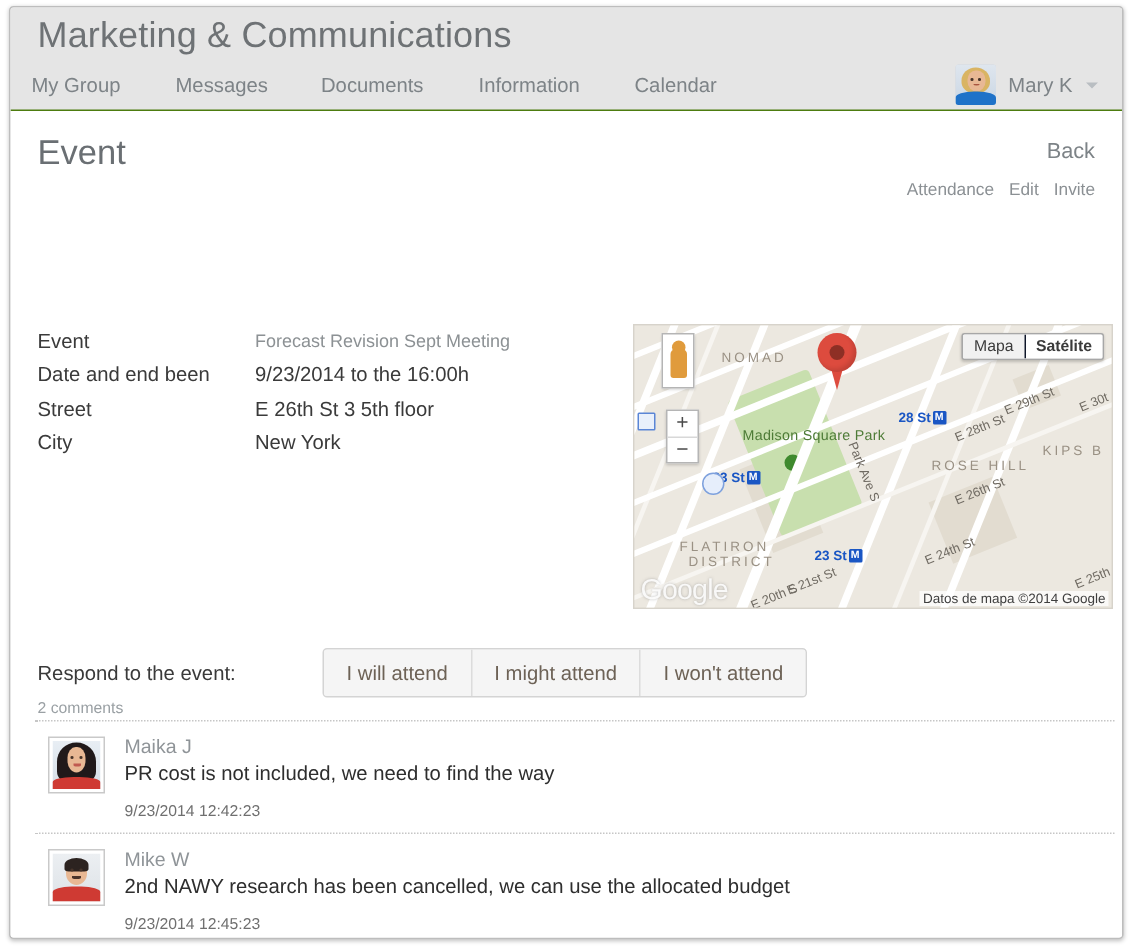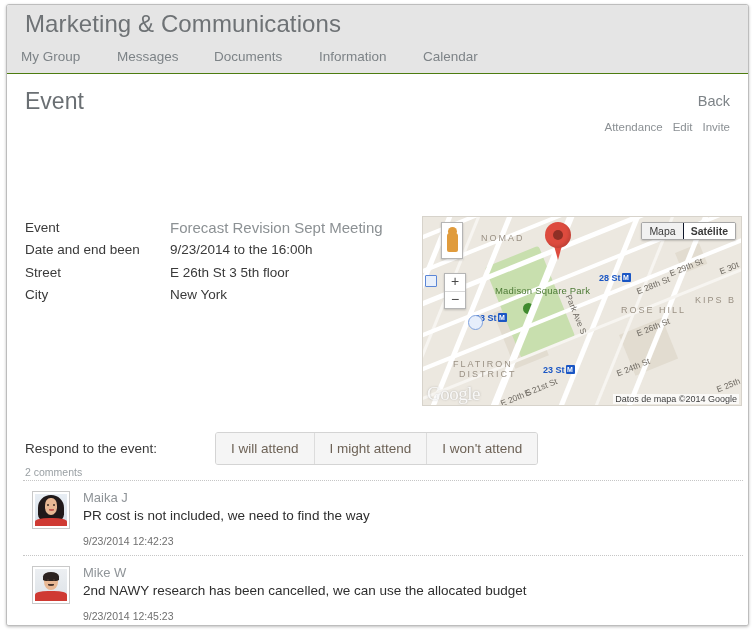--- a/index.html
+++ b/index.html
@@ -165,21 +165,21 @@
   }
   .detail-label {
     width: 145px;
     font-size: 13.5px;
     color: #3a3a3a;
   }
   .detail-value {
     font-size: 13.5px;
     color: #3a3a3a;
   }
-  .detail-value.muted { color: #8c9194; font-size: 15px; }
+  .detail-value.muted { color: #8c9194; font-size: 12px; }
 
   
   .map {
     position: absolute;
     left: 415px; top: 142px;
     width: 320px; height: 190px;
     overflow: hidden;
     background: #e9e5dc;
     border: 1px solid #d7d3cb;
   }
@@ -330,21 +330,21 @@
     width: 15px; height: 15px;
     border-radius: 50%;
     background: #e6eefb;
     border: 1px solid #7ea1dd;
   }
   .google-wm {
     position: absolute;
     left: 4px; bottom: 0px;
     font-size: 19px;
     color: rgba(255,255,255,0.88);
-    font-family: Liberation Serif, serif;
+    font-family: Liberation Sans, sans-serif;
     letter-spacing: -0.5px;
     text-shadow: 0 0 2px rgba(120,120,120,.5);
   }
   .map-attr {
     position: absolute;
     right: 2px; bottom: 1px;
     font-size: 9px;
     color: #3f3f3f;
     background: rgba(255,255,255,0.72);
     padding: 0 2px;
@@ -441,20 +441,35 @@
     <div class="header">
       <div class="brand-title">Marketing &amp; Communications</div>
 
       <div class="navbar">
         <div class="nav-item" style="left:14px">My Group</div>
         <div class="nav-item" style="left:110px">Messages</div>
         <div class="nav-item" style="left:207px">Documents</div>
         <div class="nav-item" style="left:312px">Information</div>
         <div class="nav-item" style="left:416px">Calendar</div>
 
+        <div class="user-chip">
+          <div class="user-avatar">
+            <div class="face av-mary">
+              <div class="bg"></div>
+                <div class="hair"></div>
+                <div class="skin"></div>
+              <div class="eyeL"></div>
+                <div class="eyeR"></div>
+                <div class="mouth"></div>
+              <div class="shirt"></div>
+            </div>
+          </div>
+          <div class="user-name">Mary K</div>
+          <div class="chev"></div>
+        </div>
       </div>
     </div>
 
     <div class="content">
 
       <div class="page-title">Event</div>
       <div class="back-link">Back</div>
 
       <div class="action-links">
         <span>Attendance</span>

